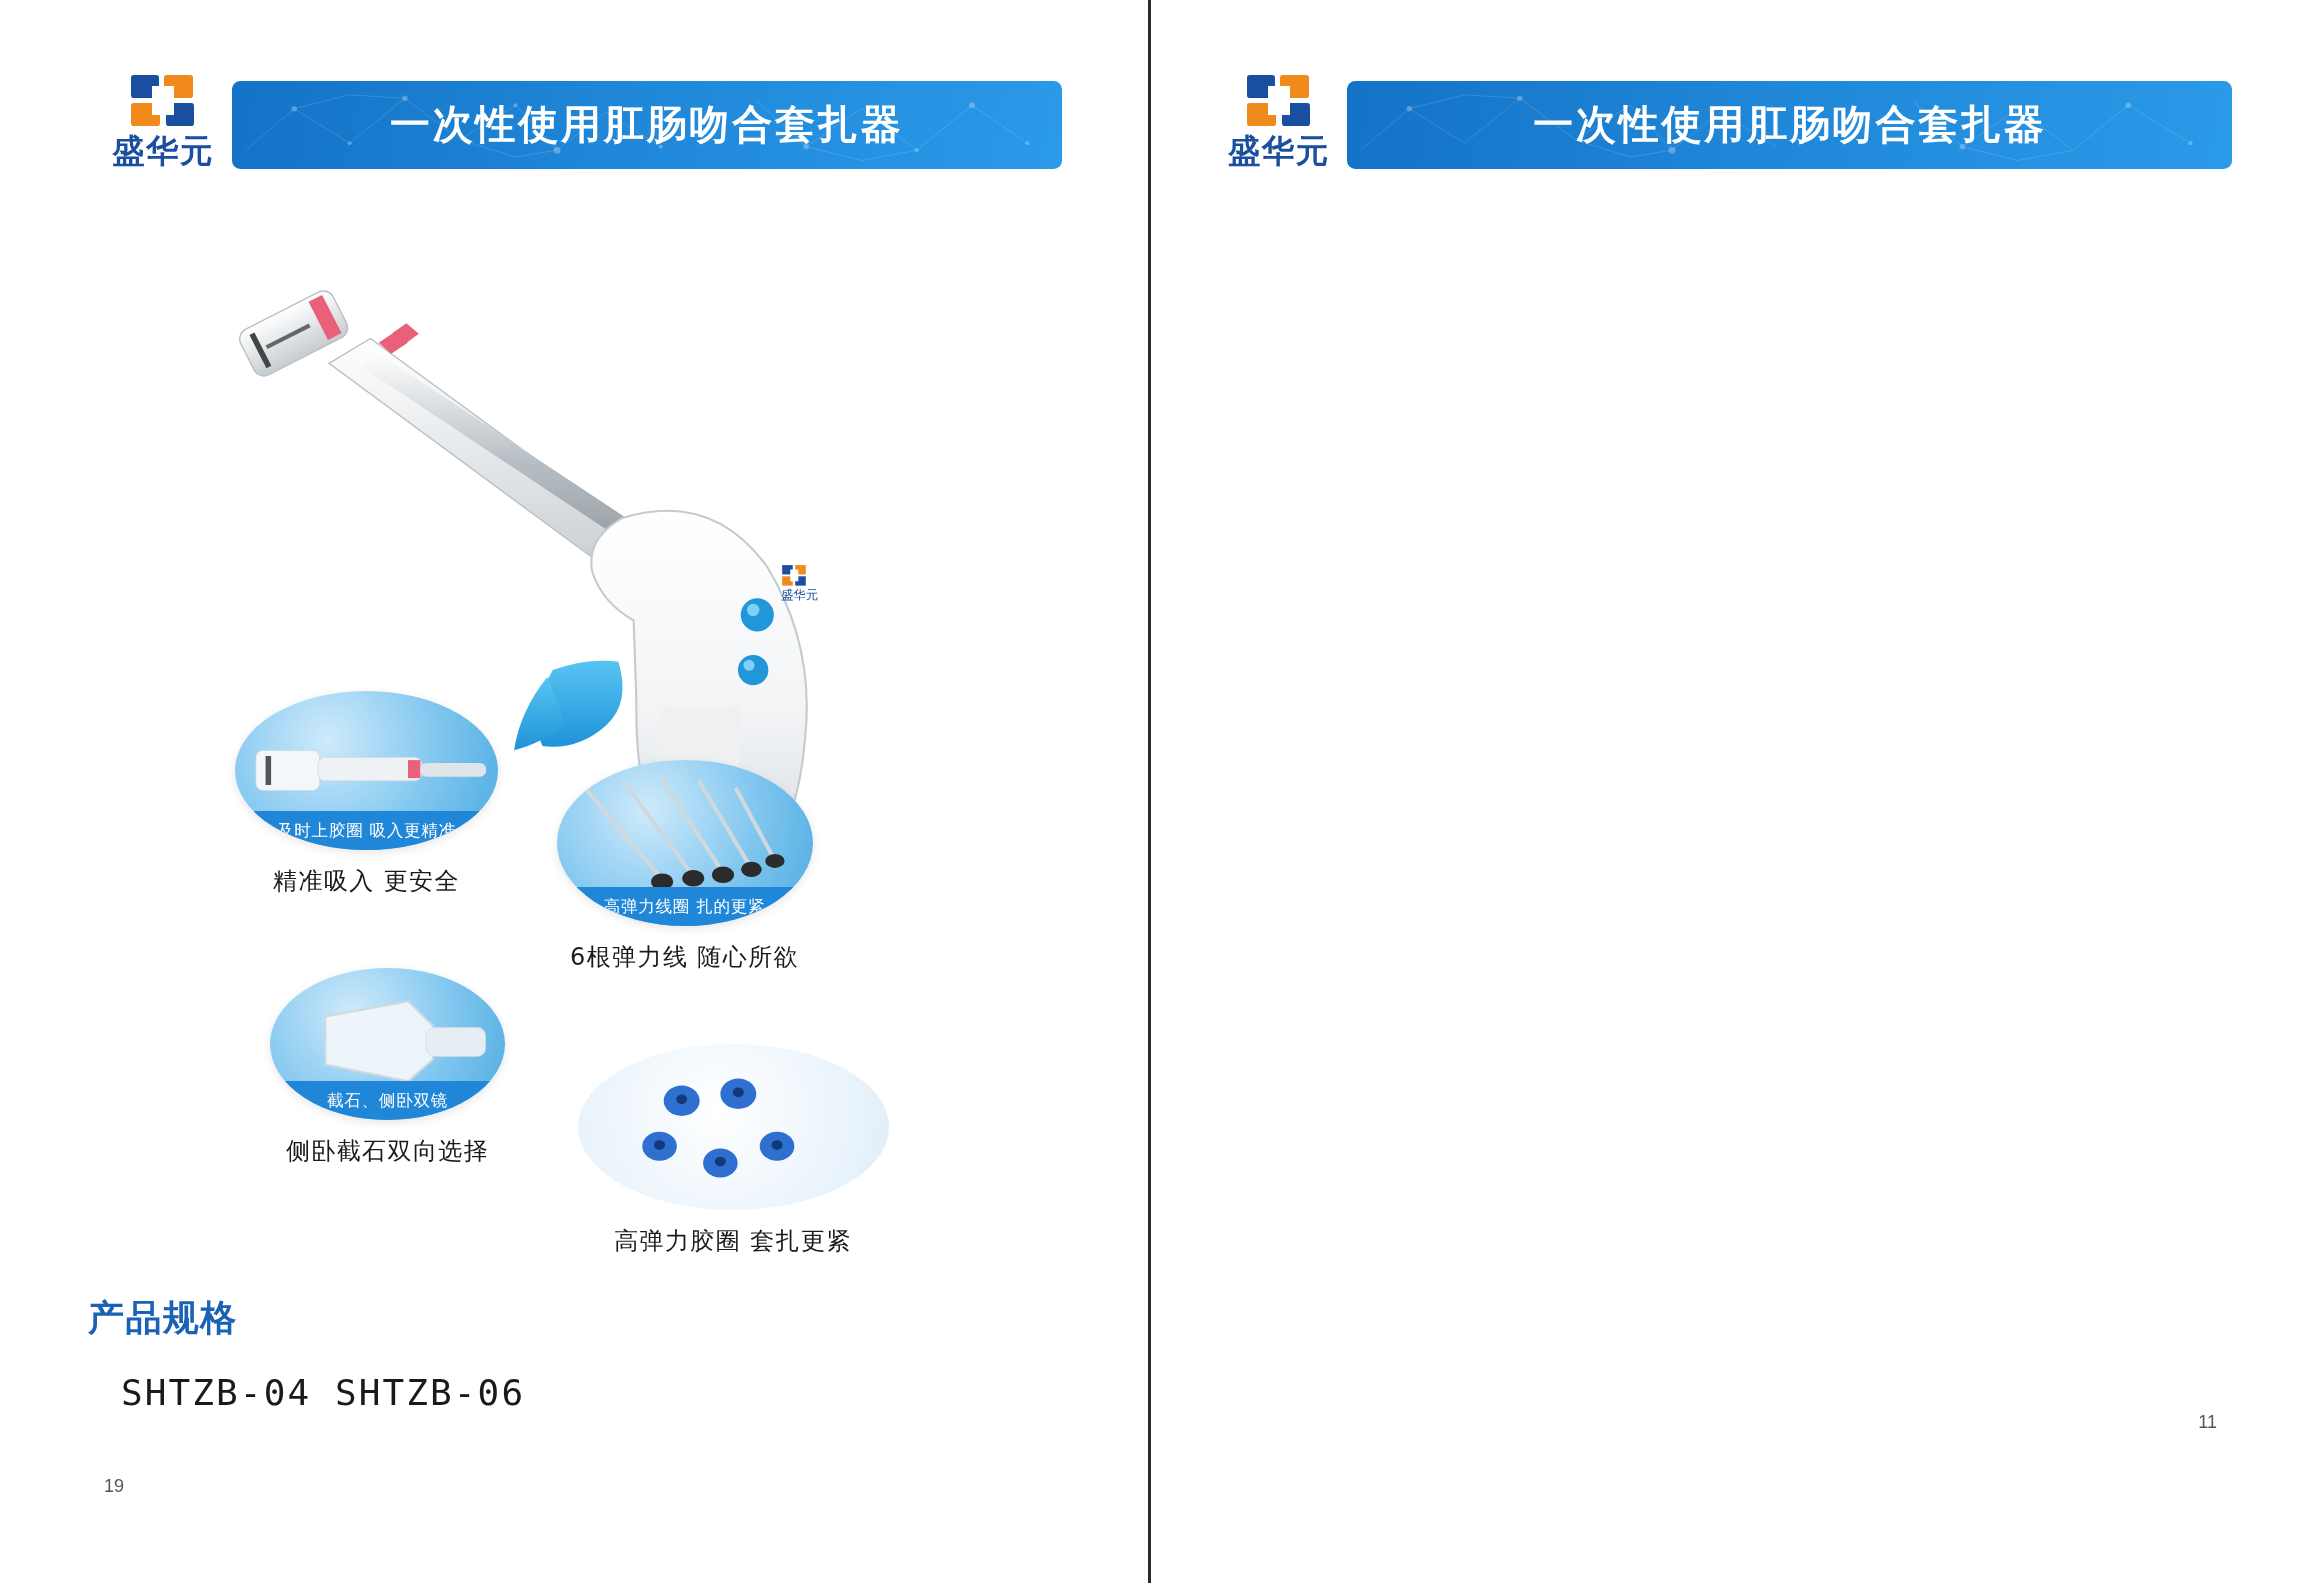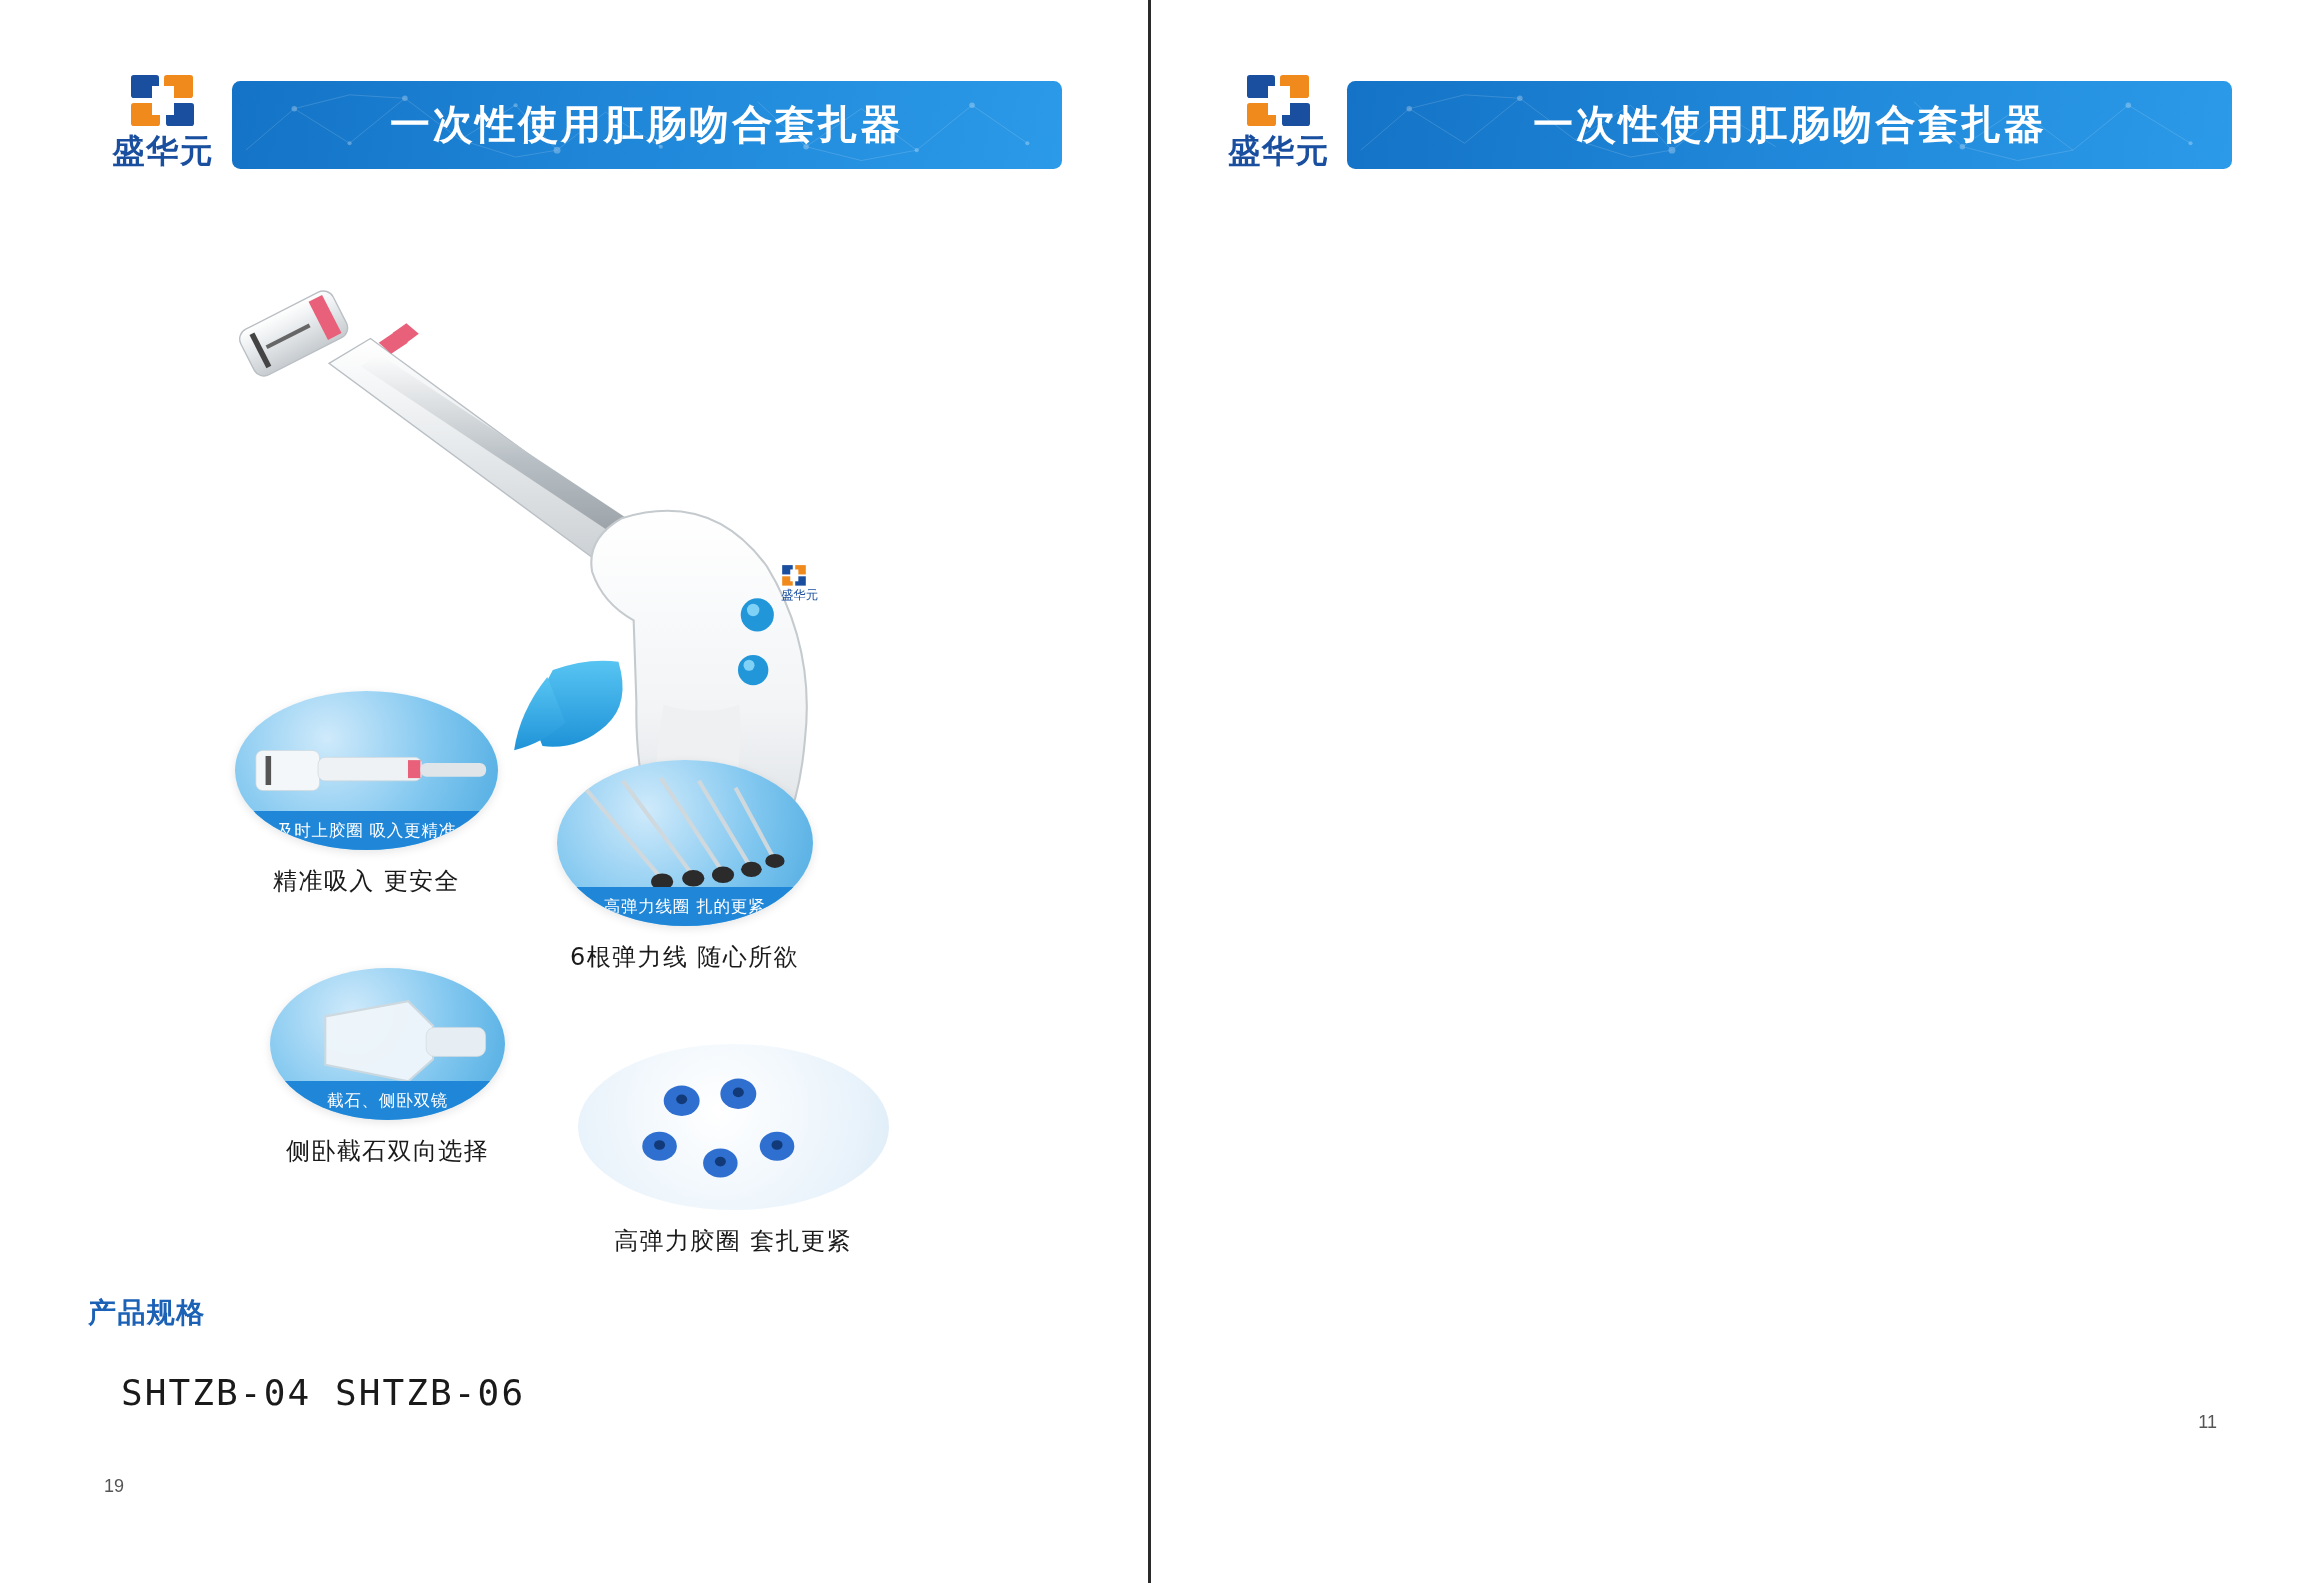--- a/index.html
+++ b/index.html
@@ -63,21 +63,21 @@
     display:flex;align-items:center;justify-content:center;
     font-family:"DejaVu Sans", sans-serif;
   }
   .feat-label{
     margin-top:15px;font-size:24px;color:#1a1a1a;letter-spacing:1.4px;
     font-family:"DejaVu Sans", sans-serif;white-space:nowrap;
   }
 
   
   .spec-title{
-    position:absolute;left:88px;top:1294px;font-size:28px;color:#1b61b5;font-weight:bold;
+    position:absolute;left:88px;top:1294px;font-size:36px;color:#1b61b5;font-weight:bold;
     letter-spacing:1.4px;font-family:"DejaVu Sans", sans-serif;
   }
   .spec-value{
     position:absolute;left:121px;top:1372px;font-size:36px;color:#1a1a1a;letter-spacing:2.1px;
     font-family:"DejaVu Sans Mono", monospace;
   }
   .pageno{
     position:absolute;font-size:18px;color:#555;font-family:"Liberation Sans",sans-serif;
   }
   .pageno.left{left:104px;top:1476px;}

